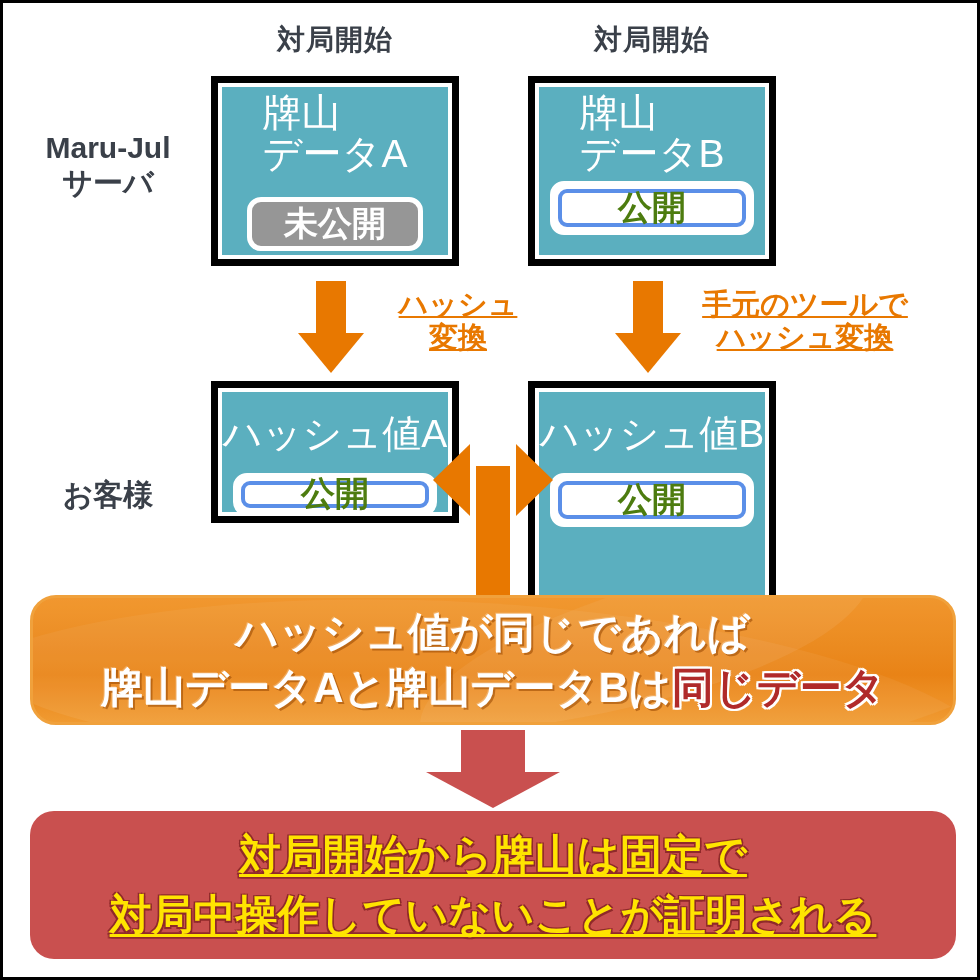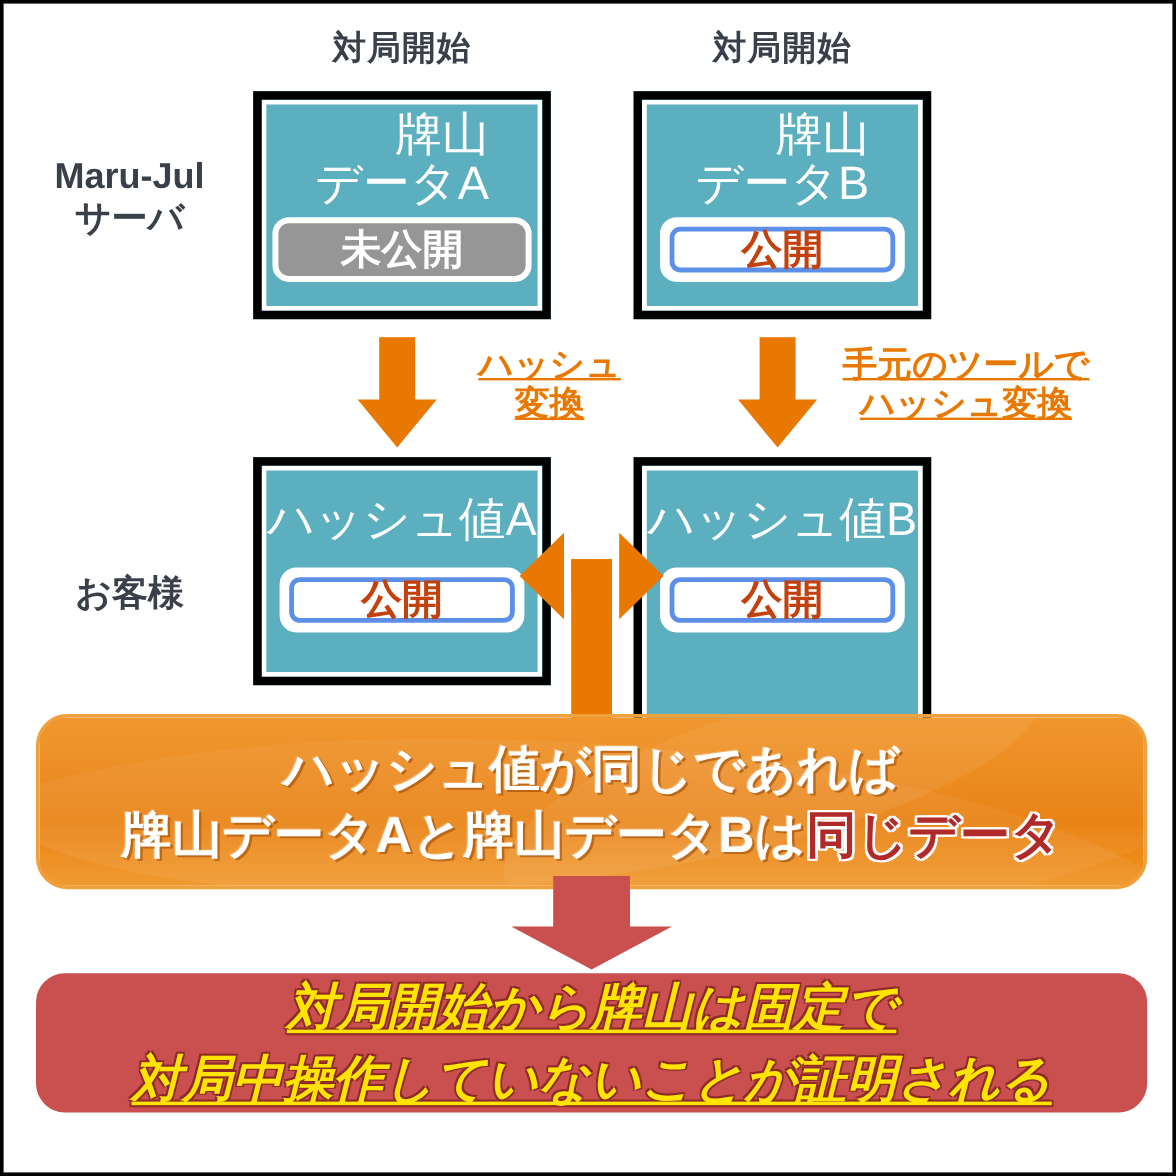--- a/index.html
+++ b/index.html
@@ -53,21 +53,21 @@
     display: flex;
     flex-direction: column;
     align-items: center;
     justify-content: flex-start;
   }
   .box-title {
     color: #ffffff;
     font-size: 39px;
     font-weight: 400;
     line-height: 1.04;
-    text-align: right;
+    text-align: left;
     white-space: nowrap;
   }
   .box-title .ln { display: block; }
 
   
   .badge {
     box-sizing: border-box;
     display: flex;
     align-items: center;
     justify-content: center;
@@ -78,21 +78,21 @@
   }
   .badge-private {
     background: #969696;
     border: 5px solid #ffffff;
     color: #ffffff;
   }
   .badge-public {
     background: #ffffff;
     border: 5px solid #ffffff;
     outline: none;
-    color: #c2410c;
+    color: #4d7c0f;
     position: relative;
   }
   .badge-public .inner {
     position: absolute;
     left: 3px; right: 3px; top: 3px; bottom: 3px;
     border: 4px solid #5b8fe8;
     border-radius: 9px;
     display: flex;
     align-items: center;
     justify-content: center;
@@ -290,21 +290,21 @@
   </div>
   <div class="row-label" style="left:10px; top:475px; width:190px;">
     <span class="ln">お客様</span>
   </div>
 
   <div class="data-box" style="left:208px; top:73px; width:248px; height:190px; padding:10px 12px 0;">
     <div class="box-title">
       <span class="ln">牌山</span>
       <span class="ln">データA</span>
     </div>
-    <div class="badge badge-private" style="width:216px; height:54px; margin-top:7px;">未公開</div>
+    <div class="badge badge-private" style="width:176px; height:54px; margin-top:23px;">未公開</div>
   </div>
 
   <div class="data-box" style="left:525px; top:73px; width:248px; height:190px; padding:10px 12px 0;">
     <div class="box-title">
       <span class="ln">牌山</span>
       <span class="ln">データB</span>
     </div>
     <div class="badge badge-public" style="width:204px; height:54px; margin-top:7px;">
       <span class="inner">公開</span>
     </div>
@@ -321,21 +321,21 @@
 
   <div class="arrow-down" style="left:612px; top:278px; width:66px; height:92px;">
     <div class="shaft" style="height:56px;"></div>
     <div class="head"></div>
   </div>
   <div class="arrow-label" style="left:677px; top:285px; width:250px;">
     <span class="ln">手元のツールで</span>
     <span class="ln">ハッシュ変換</span>
   </div>
 
-  <div class="data-box" style="left:208px; top:378px; width:248px; height:190px; padding:26px 12px 0;">
+  <div class="data-box" style="left:208px; top:378px; width:248px; height:142px; padding:26px 12px 0;">
     <div class="box-title">
       <span class="ln">ハッシュ値A</span>
     </div>
     <div class="badge badge-public" style="width:204px; height:54px; margin-top:18px;">
       <span class="inner">公開</span>
     </div>
   </div>
 
   <div class="data-box" style="left:525px; top:378px; width:248px; height:242px; padding:26px 12px 0;">
     <div class="box-title">
@@ -346,35 +346,35 @@
     </div>
   </div>
 
   <div class="dbl-arrow" style="left:430px; top:427px; width:120px; height:185px;">
     <div class="left-head"></div>
     <div class="right-head"></div>
     <div class="bar"></div>
     <div class="stem" style="height:149px;"></div>
   </div>
 
-  <div class="orange-banner" style="left:27px; top:592px; width:926px; height:146px;">
+  <div class="orange-banner" style="left:27px; top:592px; width:926px; height:130px;">
     <div class="swoosh1"></div>
     <div class="swoosh2"></div>
     <div class="swoosh3"></div>
     <div class="orange-text">
       <span class="ln">ハッシュ値が同じであれば</span>
       <span class="ln"><span>牌山データAと牌山データBは</span><span class="hl-red">同じデータ</span></span>
     </div>
   </div>
 
   <div class="red-arrow" style="left:423px; top:727px; width:134px; height:78px;">
     <div class="shaft" style="height:48px;"></div>
     <div class="head"></div>
   </div>
 
-  <div class="red-banner" style="left:27px; top:808px; width:926px; height:116px;font-style:italic;">
+  <div class="red-banner" style="left:27px; top:808px; width:926px; height:148px;">
     <div class="red-text">
       <span class="ln">対局開始から牌山は固定で</span>
       <span class="ln">対局中操作していないことが証明される</span>
     </div>
   </div>
 
 </div>
 
 </body></html>

